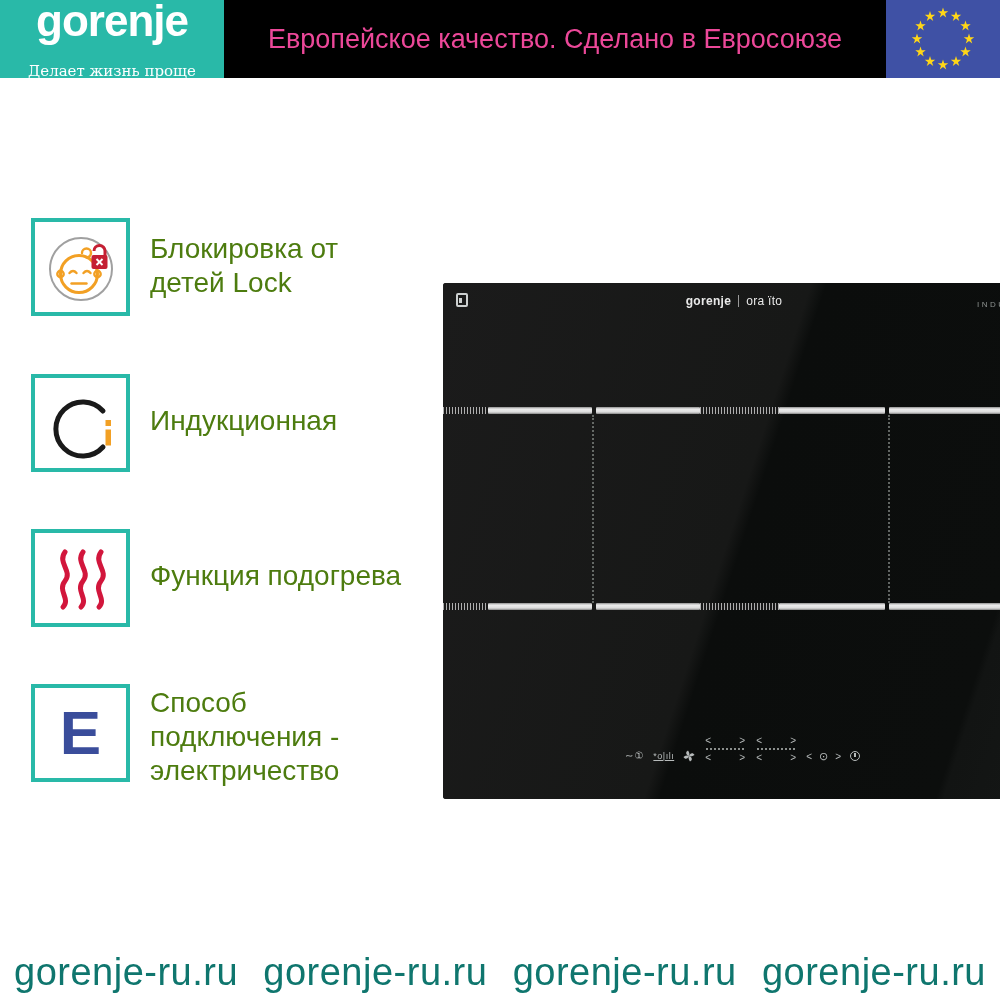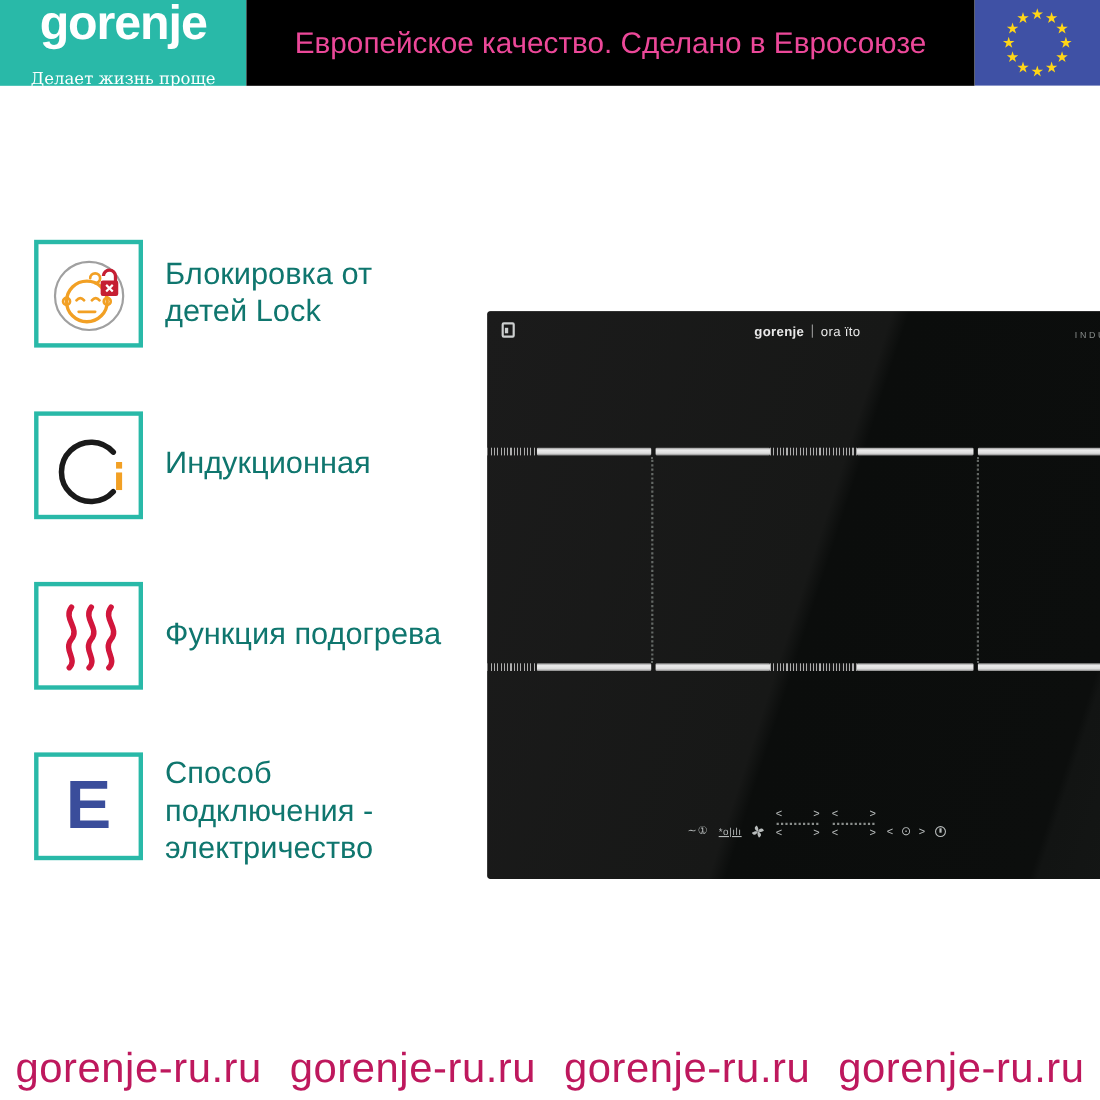--- a/index.html
+++ b/index.html
@@ -23,21 +23,21 @@
   .flag { width:114px; height:78px; display:block; }
 
   
   .feature { position:absolute; left:31px; width:420px; }
   .f1 { top:218px; } .f2 { top:374px; } .f3 { top:529px; } .f4 { top:684px; }
   .icon-box {
     position:absolute; left:0; top:0; width:91px; height:90px;
     border:4px solid #29b9a8; background:#fff;
     display:flex; align-items:center; justify-content:center;
   }
-  .feature-label { position:absolute; left:119px; font-size:28px; line-height:34px; color:#0f766e; }
+  .feature-label { position:absolute; left:119px; font-size:28px; line-height:34px; color:#4d7c0f; }
   .f1 .feature-label { top:14px; }
   .f2 .feature-label { top:30px; }
   .f3 .feature-label { top:30px; }
   .f4 .feature-label { top:2px; }
   .e-glyph { font-size:62px; font-weight:bold; color:#3a4d9b; line-height:1; }
 
   
   .hob {
     position:absolute; left:443px; top:283px; width:600px; height:516px;
     background:#101010; overflow:hidden; border-radius:3px 0 0 3px;
@@ -93,21 +93,21 @@
   .timer { display:flex; align-items:flex-end; gap:7px; font-size:10px; line-height:11px; }
   .timer-clock { font-size:11px; line-height:11px; }
   .power-btn { position:relative; width:8px; height:8px; border:1.5px solid #b7bbbb; border-radius:50%; margin-bottom:1px; }
   .power-bar { position:absolute; left:3.2px; top:1.2px; width:1.5px; height:3.5px; background:#b7bbbb; }
   .pinwheel { margin-bottom:0px; }
 
   
   .watermarks {
     position:absolute; left:0; bottom:6px; width:1000px; box-sizing:border-box;
     padding:0 14px; display:flex; justify-content:space-between;
-    font-size:38px; color:#be185d; letter-spacing:0.5px;
+    font-size:38px; color:#0f766e; letter-spacing:0.5px;
   }
 </style>
 </head>
 <body>
 
 <div class="header">
   <div class="logo-block">
     <div class="logo-text">gorenje</div>
     <div class="logo-tagline">Делает жизнь проще</div>
   </div>

